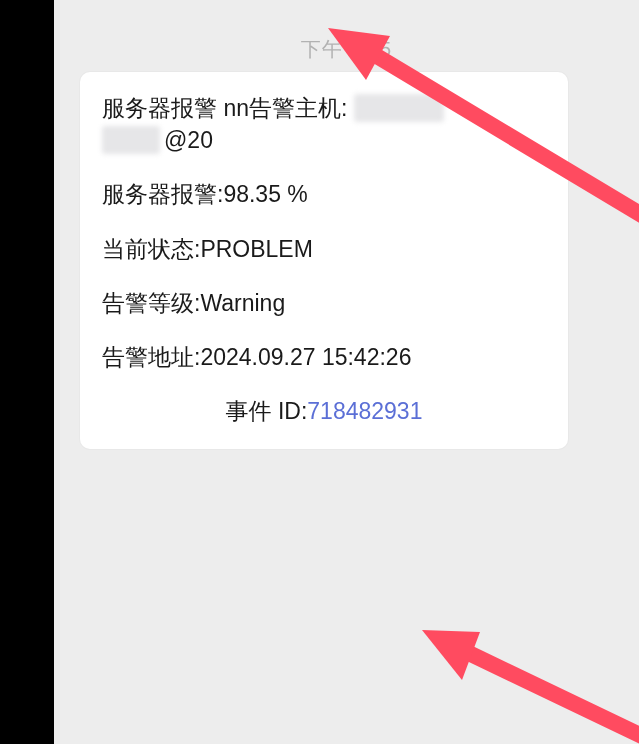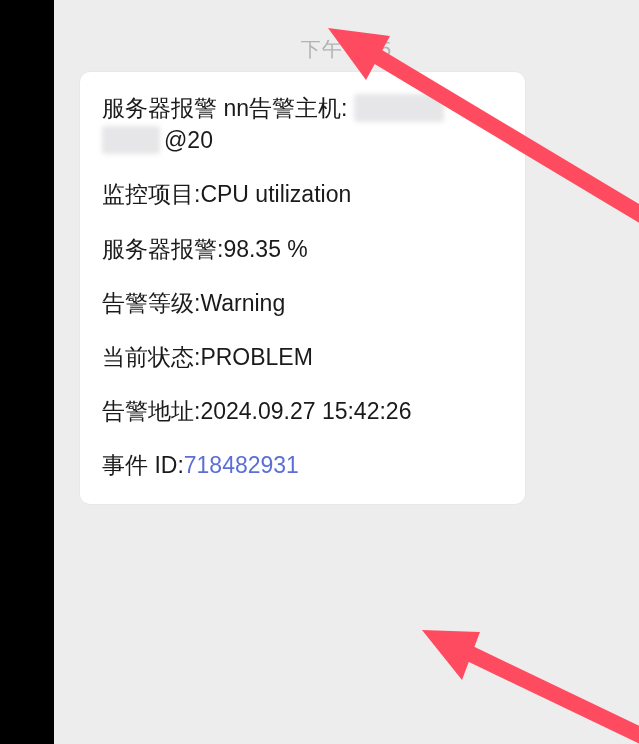--- a/index.html
+++ b/index.html
@@ -31,33 +31,33 @@
       left: 0; right: 0;
       text-align: center;
       color: #b2b2b2;
       font-size: 20px;
       letter-spacing: 1px;
     }
     .bubble {
       position: absolute;
       left: 26px;
       top: 72px;
-      width: 445px;
+      width: 488px;
       background: #fff;
       border-radius: 10px;
       padding: 20px 22px 22px 22px;
       box-shadow: 0 0 0 1px rgba(0,0,0,0.02);
     }
     .line {
       font-size: 23px;
       color: #1a1a1a;
       line-height: 1.4;
       margin-bottom: 22px;
     }
-    .line:last-child { margin-bottom: 0; }
+    .line:last-child { margin-bottom: 0; text-align: center; }
     .blur-box {
       display: inline-block;
       vertical-align: -6px;
       border-radius: 3px;
       background: #e6e6e8;
       filter: blur(2.5px);
     }
     .blur-host { width: 90px; height: 28px; }
     .blur-host2 { width: 58px; height: 28px; margin-right: 4px; }
     .blur-addr {
@@ -94,34 +94,31 @@
 
     <div class="bubble">
 
       <div class="line">
         <span class="label">服务器报警 nn告警主机:</span>
         <span class="blur-box blur-host"></span><br>
         <span class="blur-box blur-host2"></span><span>@20</span>
       </div>
 
 
-      <div class="line">
-        <span class="label">监控项目:</span><span>CPU utilization</span>
-      </div>
 
       <div class="line">
         <span class="label">服务器报警:</span><span>98.35 %</span>
       </div>
 
       <div class="line">
-        <span class="label">告警等级:</span><span>Warning</span>
+        <span class="label">当前状态:</span><span>PROBLEM</span>
       </div>
 
       <div class="line">
-        <span class="label">当前状态:</span><span>PROBLEM</span>
+        <span class="label">告警等级:</span><span>Warning</span>
       </div>
 
 
       <div class="line">
         <span class="label">告警地址:</span><span>2024.09.27 15:42:26</span>
       </div>
 
       <div class="line">
         <span class="label">事件 ID:</span><span class="link-blue">718482931</span>
       </div>

